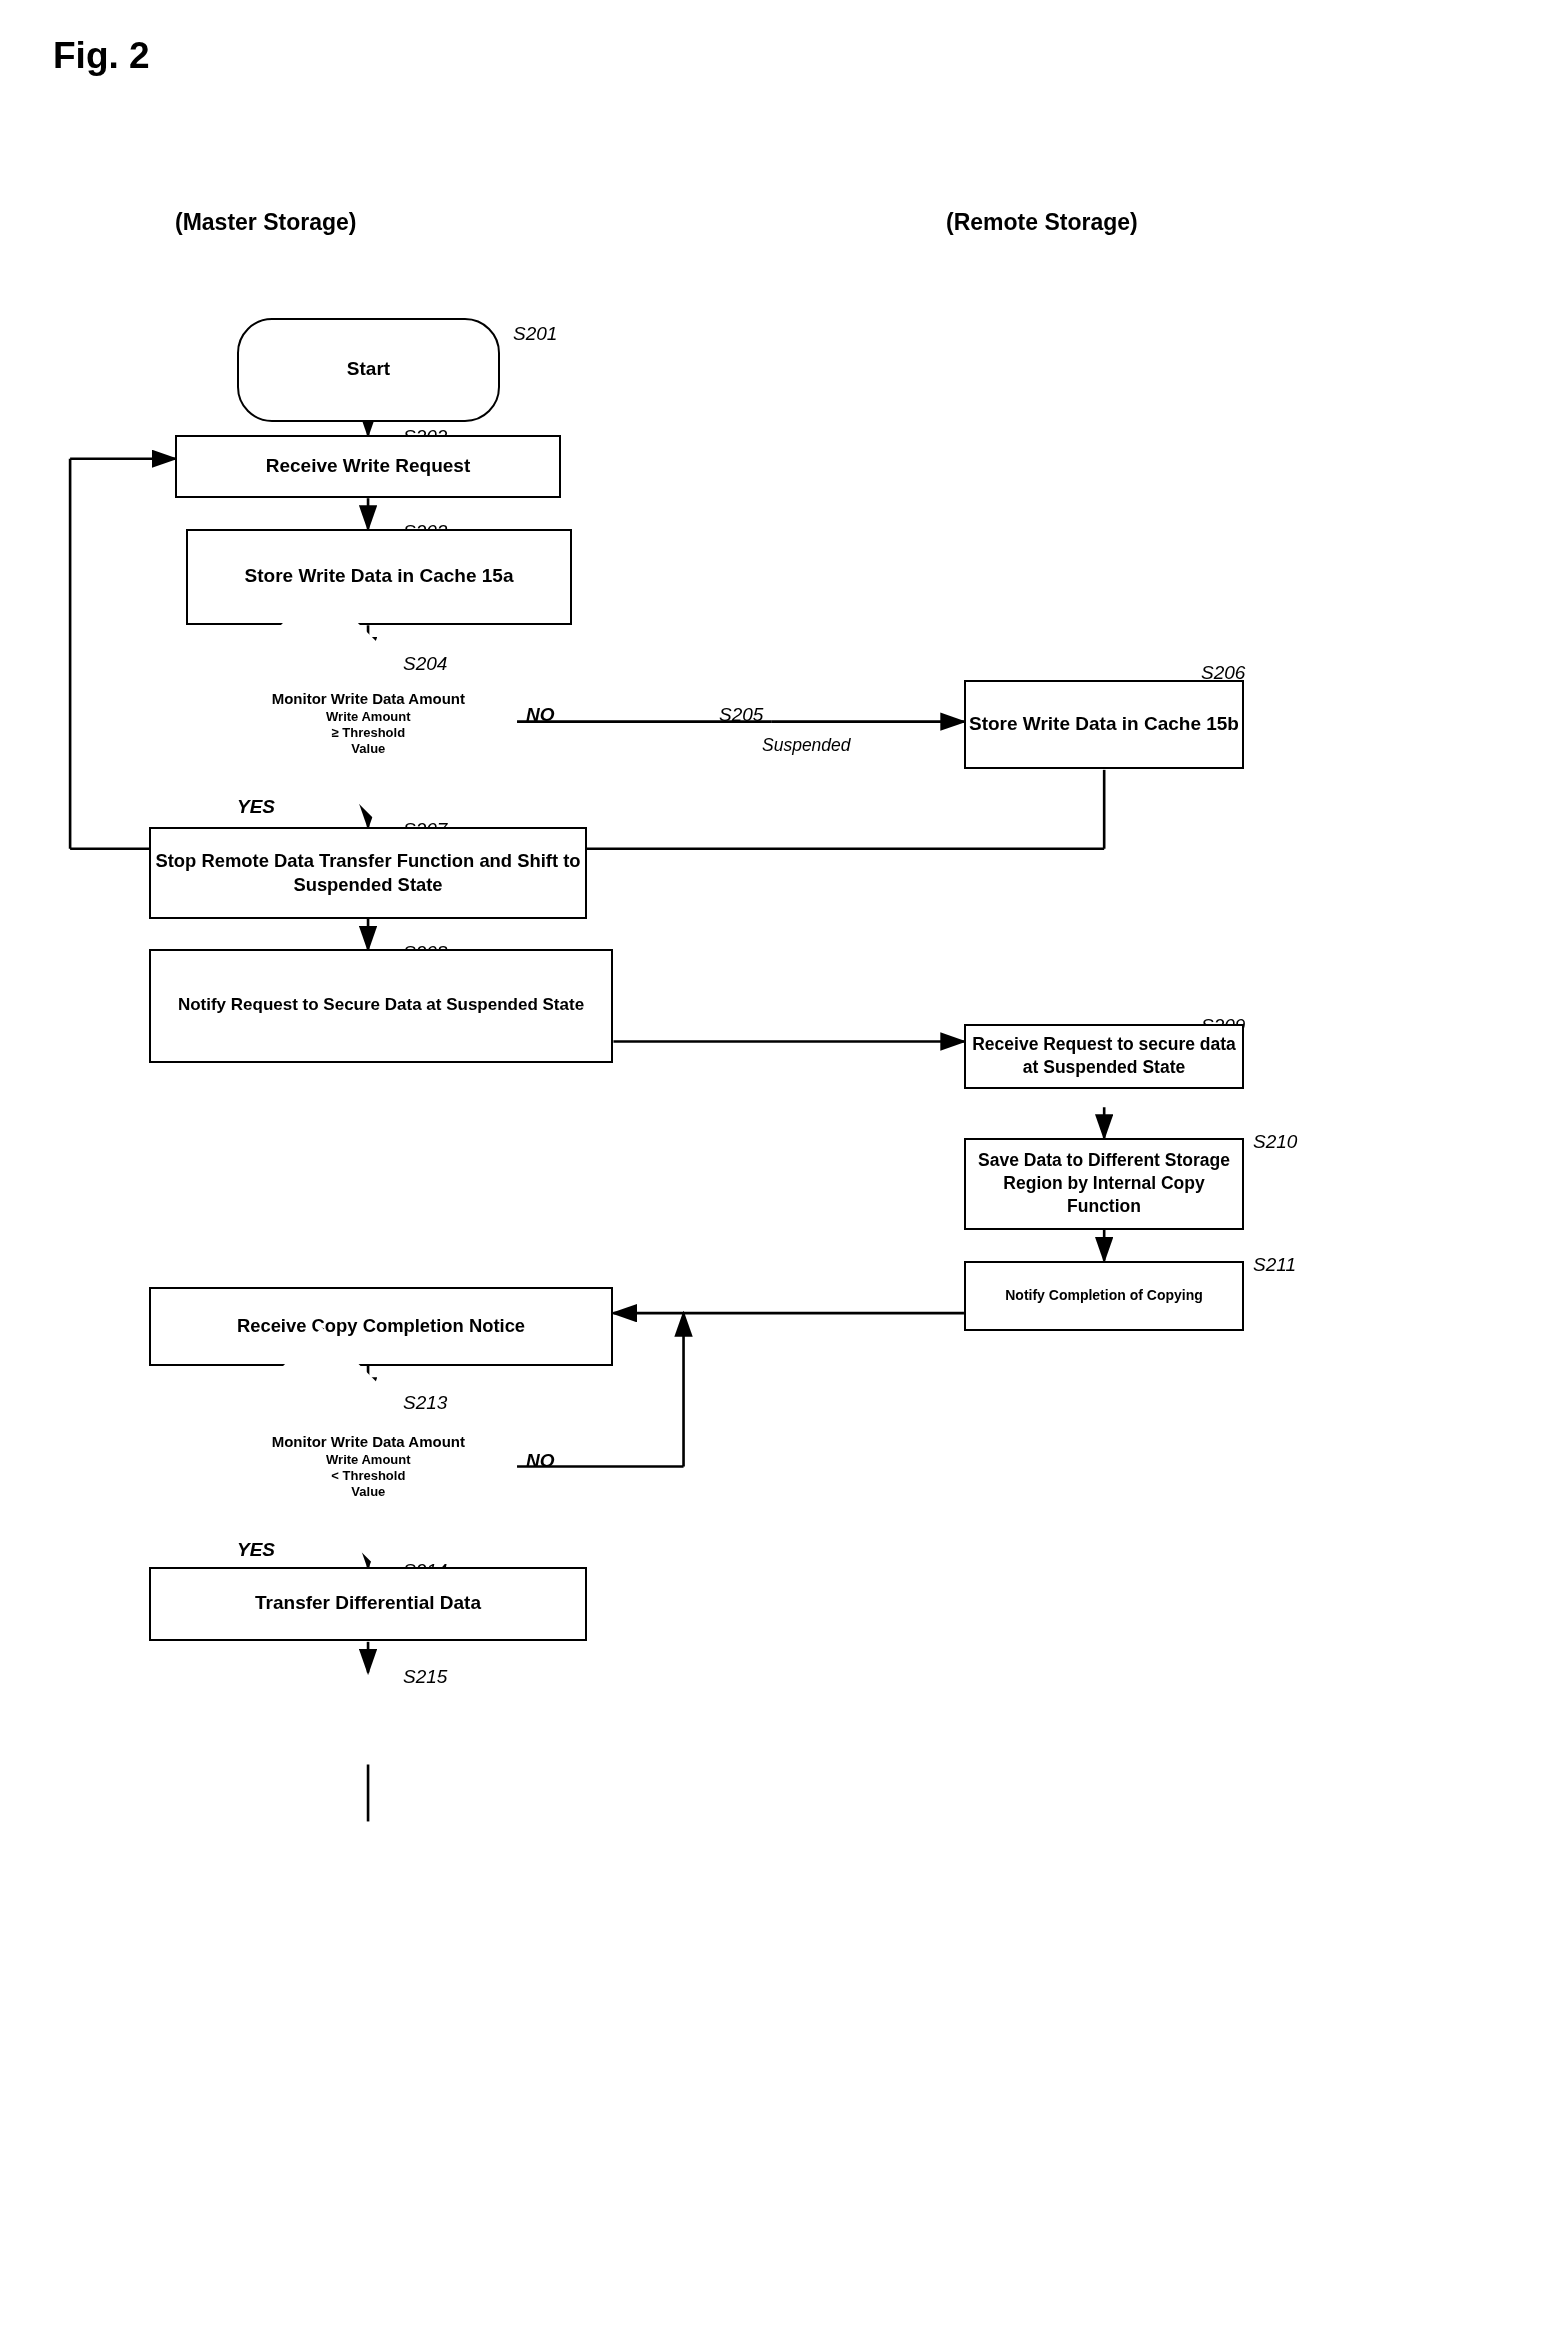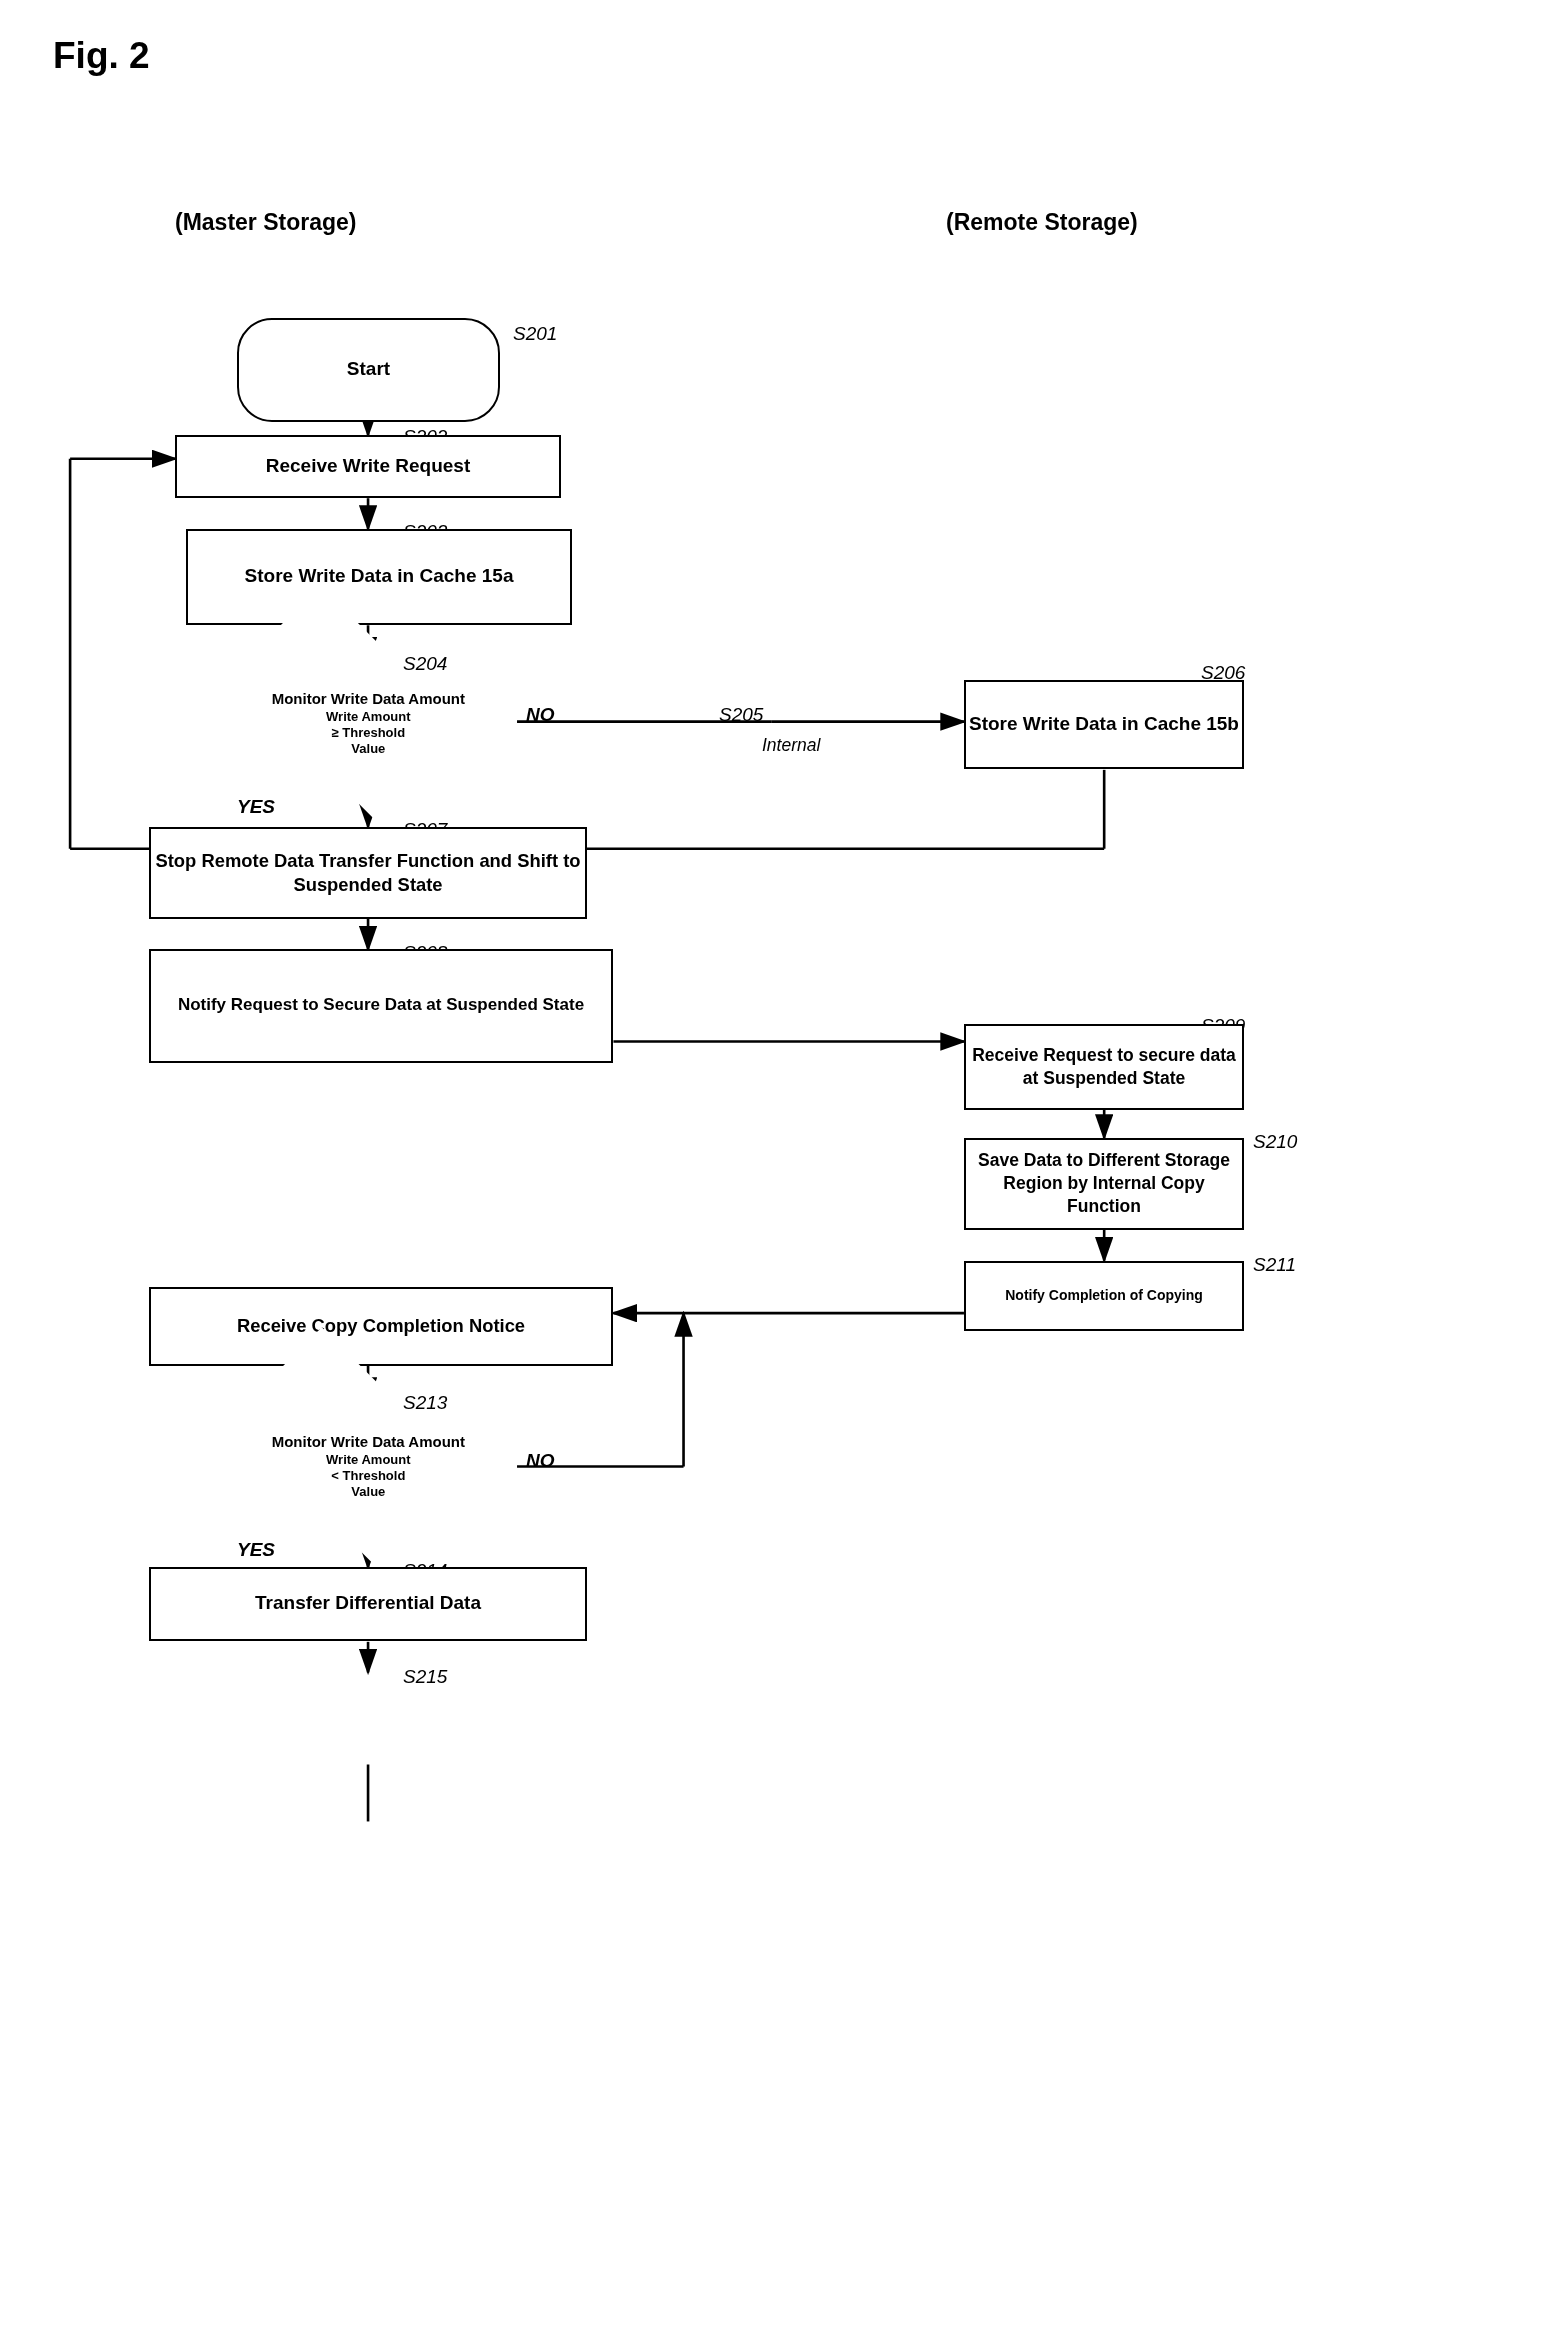--- a/index.html
+++ b/index.html
@@ -168,21 +168,21 @@
       <div style="font-size:13px;">Write Amount<br>≥ Threshold<br>Value</div>
     </div>
   </div>
 
   <div class="step-label" style="left:237px; top:701px; font-size:19px; font-weight:bold;">YES</div>
 
   <div class="step-label" style="left:526px; top:609px; font-size:19px; font-weight:bold;">NO</div>
 
   <div class="step-label" style="left:719px; top:609px;">S205</div>
 
-  <div class="step-label" style="left:762px; top:640px; font-size:17.5px;">Internal</div>
+  <div class="step-label" style="left:762px; top:640px; font-size:17.5px;">Suspended</div>
 
   <div class="step-label" style="left:1201px; top:567px;">S206</div>
 
   <div class="shape rect" style="left:964px; top:585px; width:280px; height:89px;">
     <span>Store Write Data in Cache 15b</span>
   </div>
 
   <div class="step-label" style="left:403px; top:724px;">S207</div>
 
   <div class="shape rect" style="left:149px; top:732px; width:438px; height:92px;">
@@ -190,21 +190,21 @@
   </div>
 
   <div class="step-label" style="left:403px; top:847px;">S208</div>
 
   <div class="shape rect" style="left:149px; top:854px; width:464px; height:114px;">
     <span style="font-size:17px;">Notify Request to Secure Data at Suspended State</span>
   </div>
 
   <div class="step-label" style="left:1201px; top:920px;">S209</div>
 
-  <div class="shape rect" style="left:964px; top:929px; width:280px; height:86px;">
+  <div class="shape rect" style="left:964px; top:929px; width:280px; height:65px;">
     <span style="font-size:17.5px;">Receive Request to secure data at Suspended State</span>
   </div>
 
   <div class="step-label" style="left:1253px; top:1036px;">S210</div>
 
   <div class="shape rect" style="left:964px; top:1043px; width:280px; height:92px;">
     <span style="font-size:17.5px;">Save Data to Different Storage Region by Internal Copy Function</span>
   </div>
 
   <div class="step-label" style="left:1253px; top:1159px;">S211</div>

